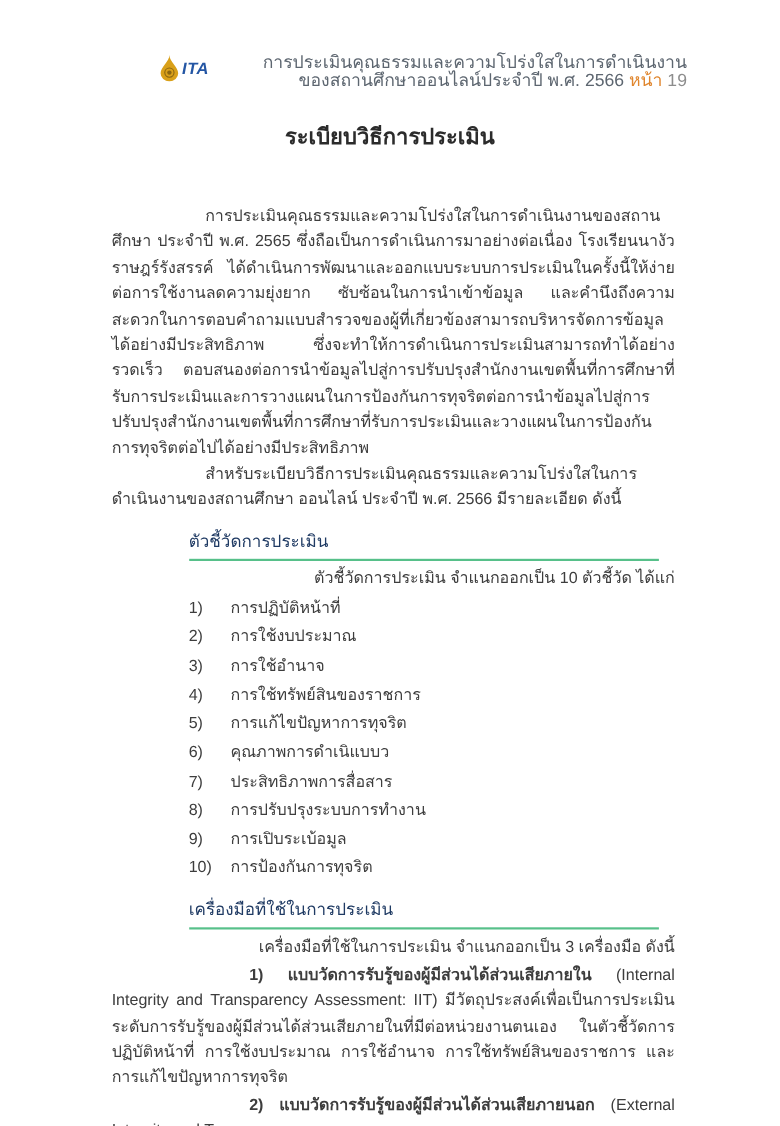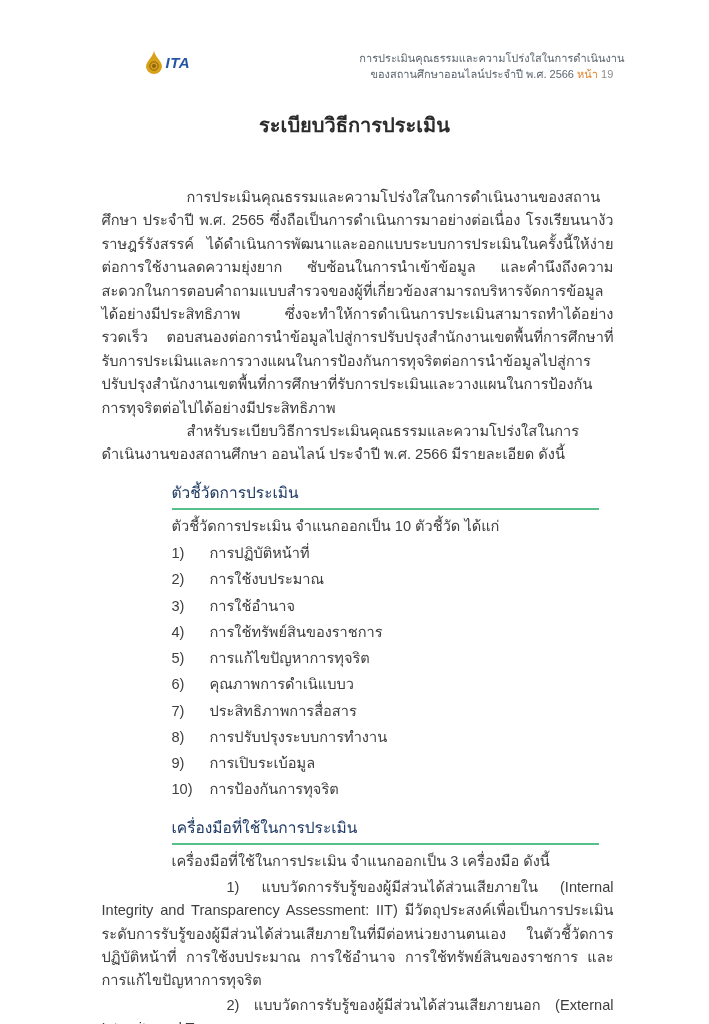--- a/index.html
+++ b/index.html
@@ -17,21 +17,21 @@
     position:absolute;top:50px;left:118px;right:58px;
     display:flex;justify-content:space-between;align-items:flex-start;
   }
   .logo{display:flex;align-items:center;gap:3px;}
   .logo svg{display:block;}
   .logo-text{
     font-size:15px;font-weight:bold;color:#2456a4;letter-spacing:0.5px;
     font-style:italic;
   }
   .header-right{
-    text-align:center;font-size:11px;line-height:16px;color:#5d6670;
+    text-align:right;font-size:16px;line-height:16px;color:#5d6670;
   }
   .page-label{color:#e0862e;}
   .page-number{color:#8d8d8d;}
   
   .title-block{
     position:absolute;top:102px;left:0;right:0;text-align:center;
     color:#2b2b2b;
   }
   .title-block .chapter{font-size:20px;font-weight:bold;line-height:30px;}
   .title-block .subtitle{font-size:20px;font-weight:bold;line-height:30px;margin-top:8px;}
@@ -44,26 +44,26 @@
   .para.p2{margin-top:0;}
   .section-heading{
     margin:15px 0 0 70px;
     font-size:15.5px;font-weight:normal;color:#1f3a63;line-height:22px;
     text-align:left;
   }
   .green-rule{
     height:2px;background:#57c08a;border:0;
     margin:4px 15px 0 70px;
   }
-  .section-intro{margin:5px 0 2px 70px;text-align:left;}
+  .section-intro{margin:5px 0 2px 70px;text-align:right;}
   .num-list{margin:2px 0 0 70px;}
   .num-item{display:flex;line-height:26.2px;text-align:left;}
   .num-item .num{width:38px;flex:0 0 38px;}
   .tool-para{margin:1px 0 0 0;text-indent:125px;}
-  .tool-para strong{font-weight:normal;color:#3d3d3d;}
+  .tool-para strong{font-weight:bold;color:#3d3d3d;}
 </style>
 </head>
 <body>
 
 <div class="page">
 
   <div class="header">
     <div class="logo">
       <span>
         <svg width="18" height="24" viewBox="0 0 18 24">

